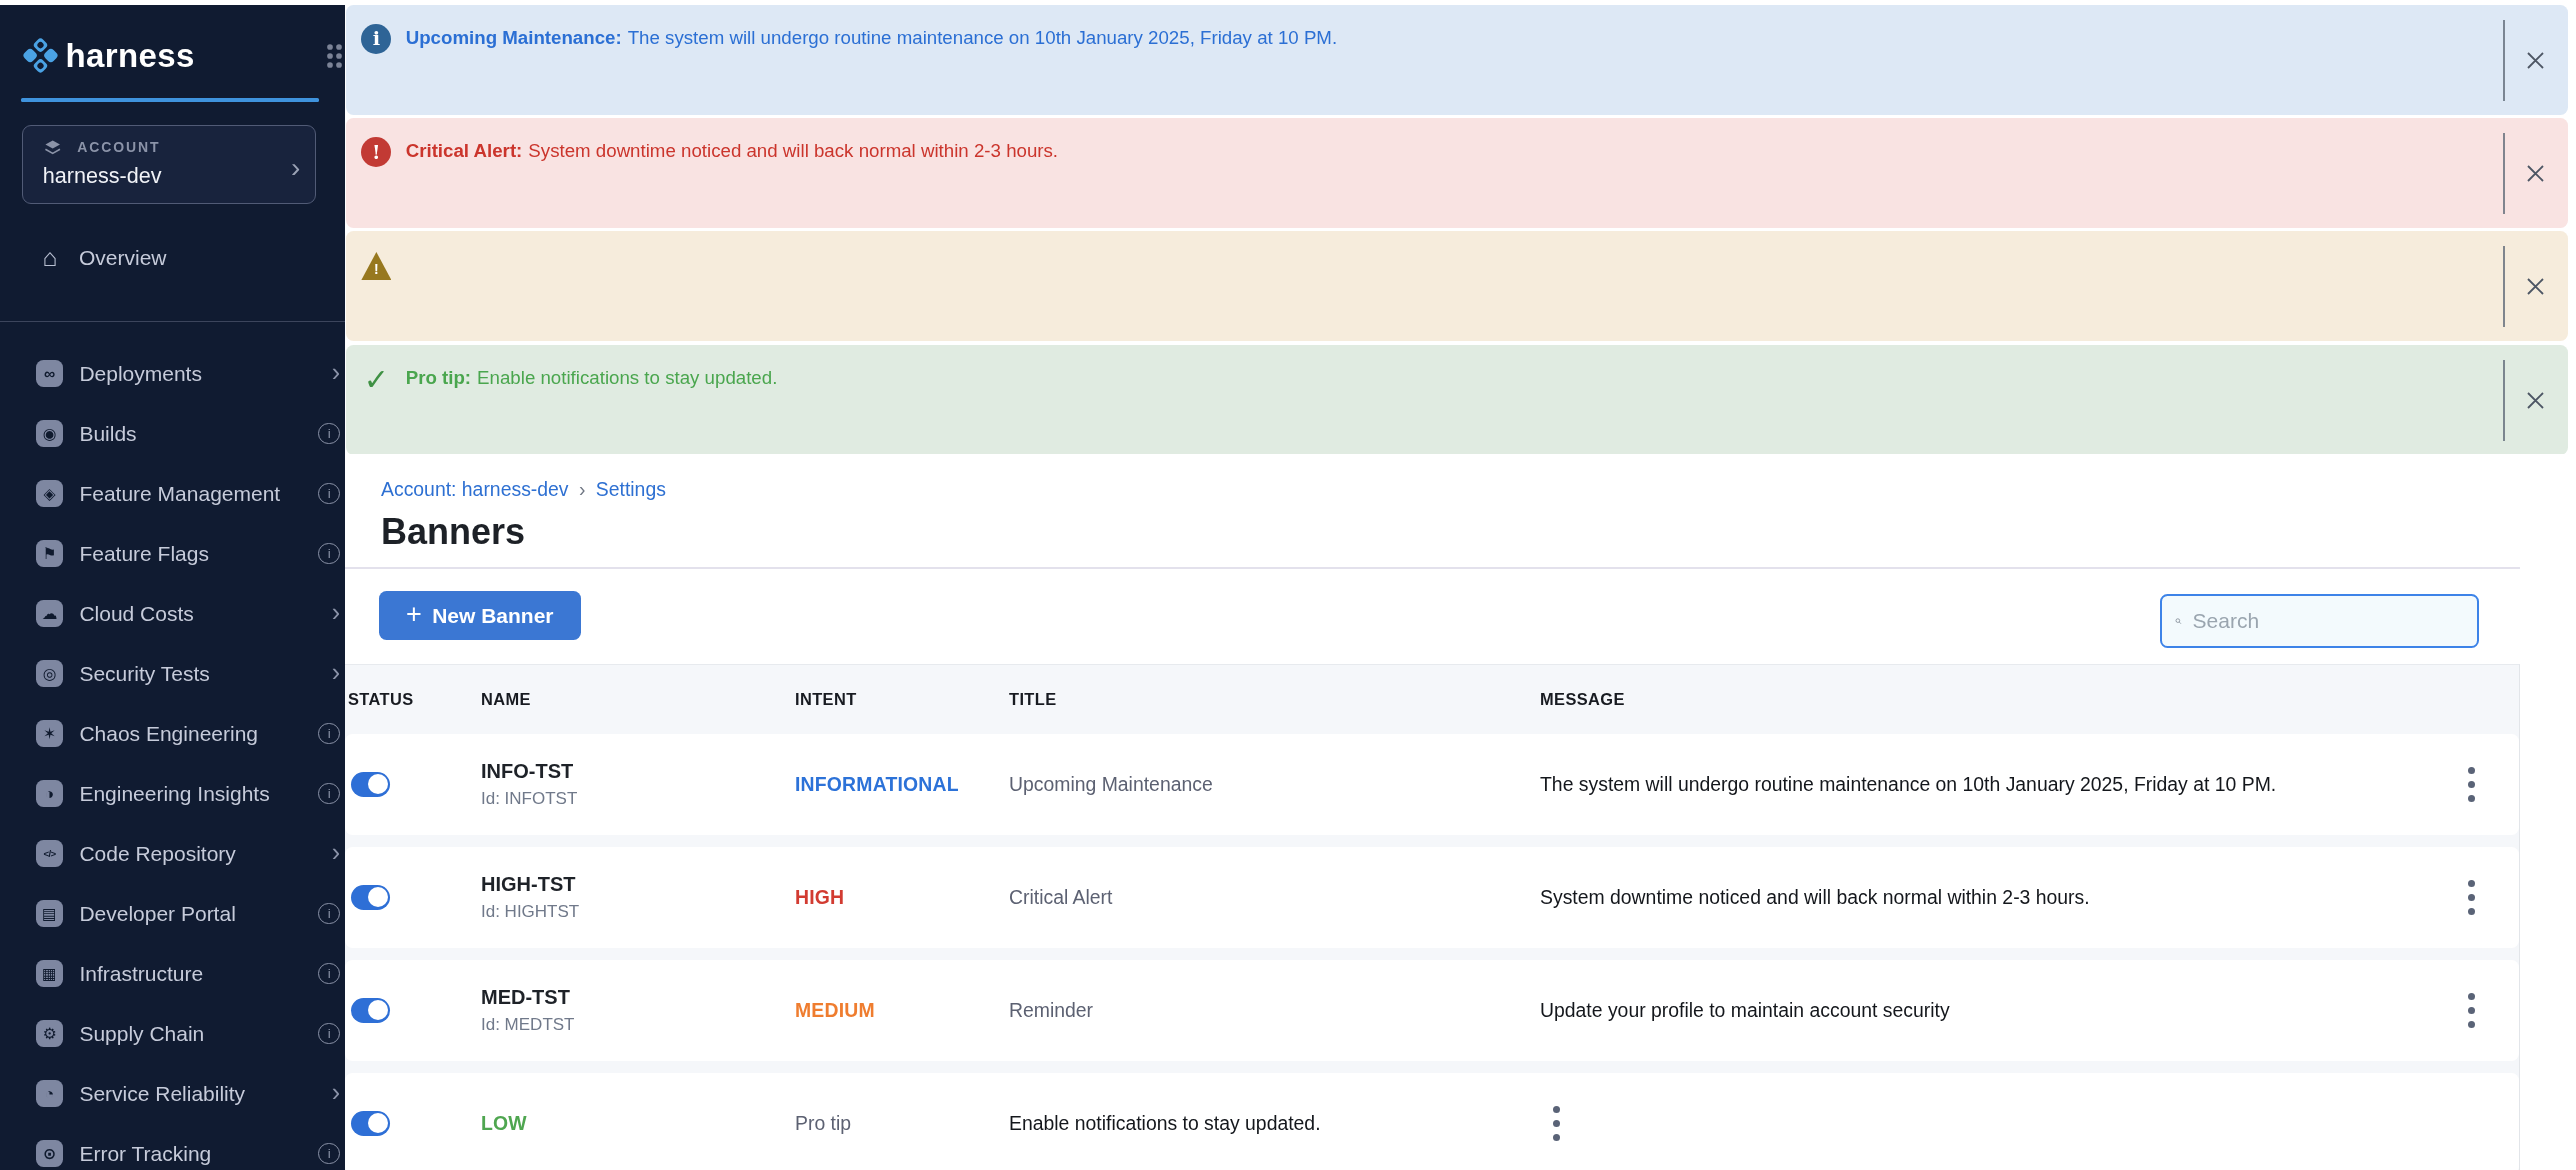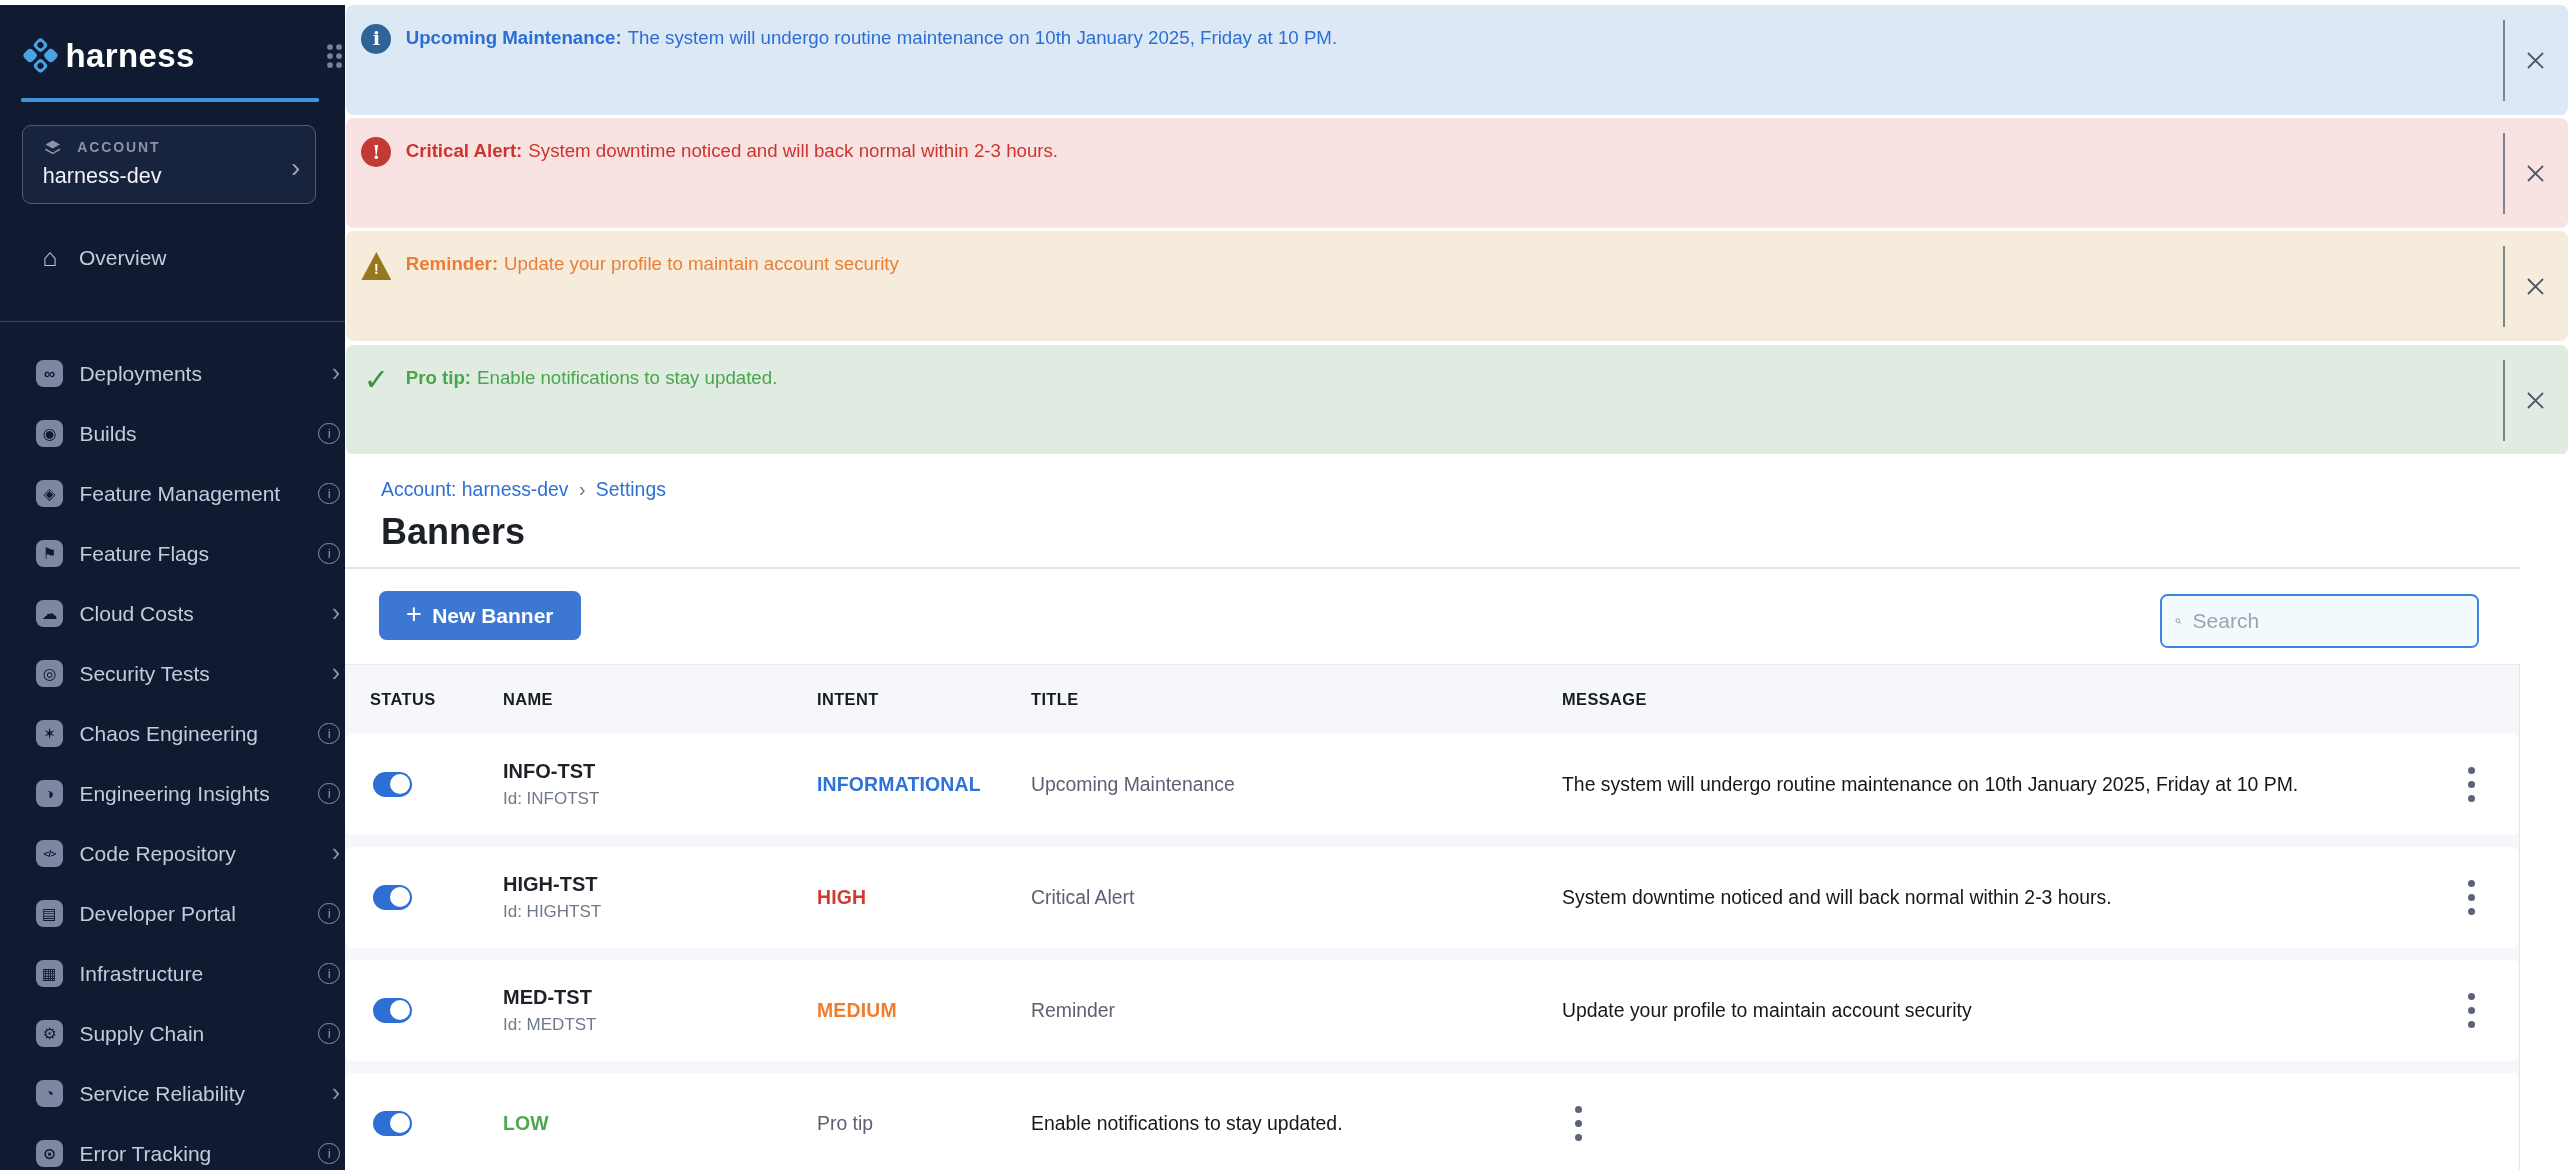--- a/index.html
+++ b/index.html
@@ -85,21 +85,21 @@
                 border:2.2px solid #3d83e8; border-radius:7.5px; background:#f3fafd;
                 display:flex; align-items:center; padding:0 13.4px; gap:10.4px; }
   .search-input { flex:1; border:none; outline:none; background:transparent; font-size:21px;
                   color:#333a44; font-family:inherit; }
   .search-input::placeholder { color:#9aa5af; }
 
   .table-wrap { position:absolute; top:210px; left:0; width:2175px; bottom:-3px;
                 background:#f5f7fa; border-top:1.5px solid #e7eaee; border-right:1.5px solid #e2e5e9;
                 overflow:hidden; }
   .thead, .trow { display:grid; grid-template-columns:133px 314px 214px 531px 1fr 64px;
-                  align-items:center; padding-left:25px; }
+                  align-items:center; padding-left:3px; }
   .thead { height:69px; }
   .th { font-size:16.4px; font-weight:bold; color:#181b21; letter-spacing:0.4px; }
   .trow { height:101px; background:#ffffff; border-radius:7.5px; margin-bottom:12px; }
   .toggle { position:relative; width:39px; height:24.6px; background:#2e6fd6; border-radius:12.7px;
             margin-left:3px; cursor:pointer; display:inline-block; }
   .toggle .knob { position:absolute; top:2.2px; right:2.2px; width:20px; height:20px;
                   background:#ffffff; border-radius:50%; }
   .cell-name .nm { font-size:20px; font-weight:600; color:#1e2228; }
   .cell-name .id { font-size:17px; color:#70798a; margin-top:5.2px; }
   .cell-intent { font-size:19.4px; font-weight:600; letter-spacing:0.2px; }
@@ -261,23 +261,20 @@
       <span class="alert-sep"></span>
       <span class="alert-close">
         <svg width="27" height="27" viewBox="0 0 36 36">
             <path d="M8 8 L28 28 M28 8 L8 28" stroke="#4d5664" stroke-width="2.5" fill="none"></path>
           </svg>
       </span>
     </div>
 
     <div class="alert alert-2" style="background-color: rgb(246, 236, 220);">
       <span class="alert-ic triangle" style="background-color: rgb(151, 120, 31);">!</span>
-      <div class="alert-text" style="color: rgb(238, 124, 53);">
-        <span class="alert-label">Reminder:</span><span>Update your profile to maintain account security</span>
-      </div>
       <span class="alert-sep"></span>
       <span class="alert-close">
         <svg width="27" height="27" viewBox="0 0 36 36">
             <path d="M8 8 L28 28 M28 8 L8 28" stroke="#4d5664" stroke-width="2.5" fill="none"></path>
           </svg>
       </span>
     </div>
 
     <div class="alert alert-3" style="background-color: rgb(224, 235, 225);">
       <span class="alert-ic plain-check" style="color: rgb(63, 145, 68);">✓</span>

